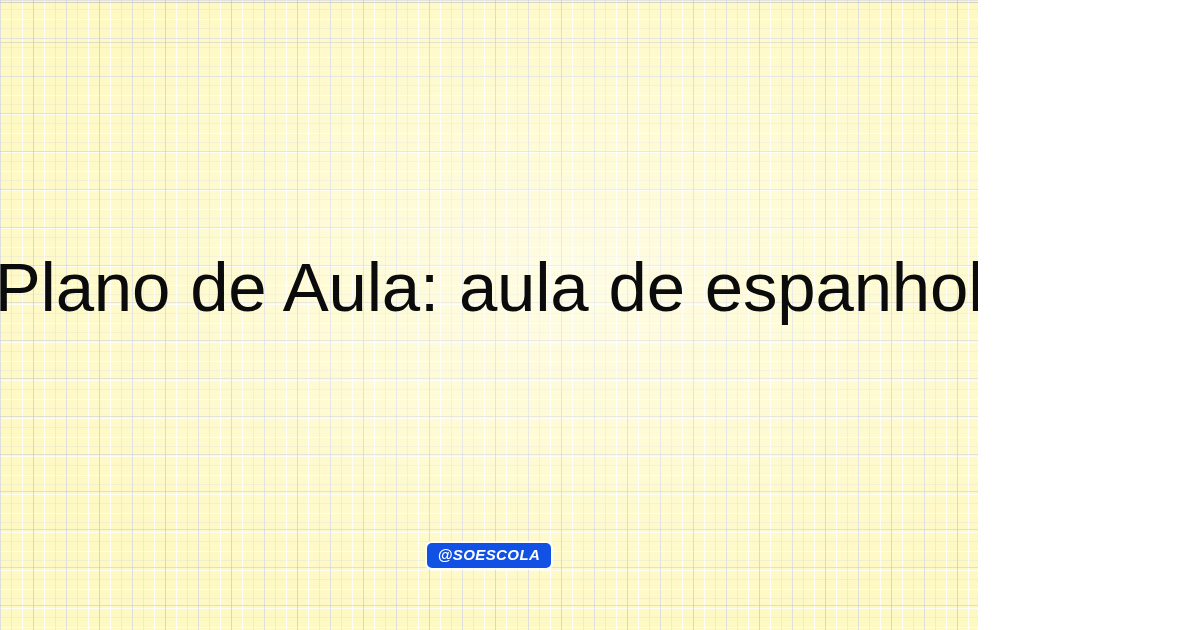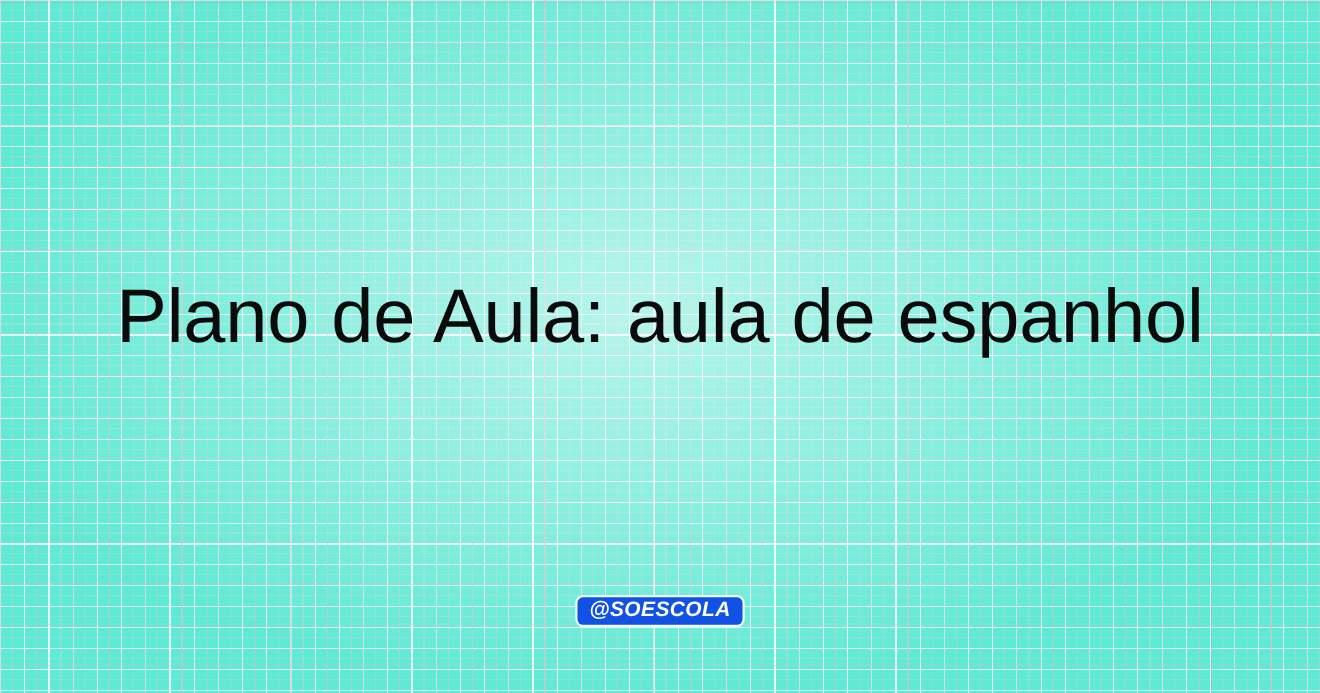--- a/index.html
+++ b/index.html
@@ -8,23 +8,23 @@
   }
   body {
     width: 1200px;
     height: 630px;
     overflow: hidden;
     font-family: "Liberation Sans", sans-serif;
   }
 
   #og-card {
     position: relative;
-    width: 1200px;
+    width: 978px;
     height: 630px;
-    background-color: #5eead4;
+    background-color: #fef9c3;
     overflow: hidden;
     display: flex;
     flex-direction: column;
     align-items: center;
     justify-content: center;
     box-sizing: border-box;
   }
 
   
   .grid-layer {
@@ -107,21 +107,21 @@
     top: 543px;
     display: flex;
     justify-content: center;
   }
 
   .badge {
     display: inline-block;
     background: #1152e4;
     color: #ffffff;
     font-family: "Liberation Sans", sans-serif;
-    font-size: 19px;
+    font-size: 15px;
     font-weight: 700;
     font-style: italic;
     letter-spacing: 0.4px;
     padding: 4px 11px 5px 11px;
     border-radius: 5px;
     box-shadow: 0 0 0 2px rgba(255,255,255,0.85);
     white-space: nowrap;
     line-height: 16px;
   }
 </style>

